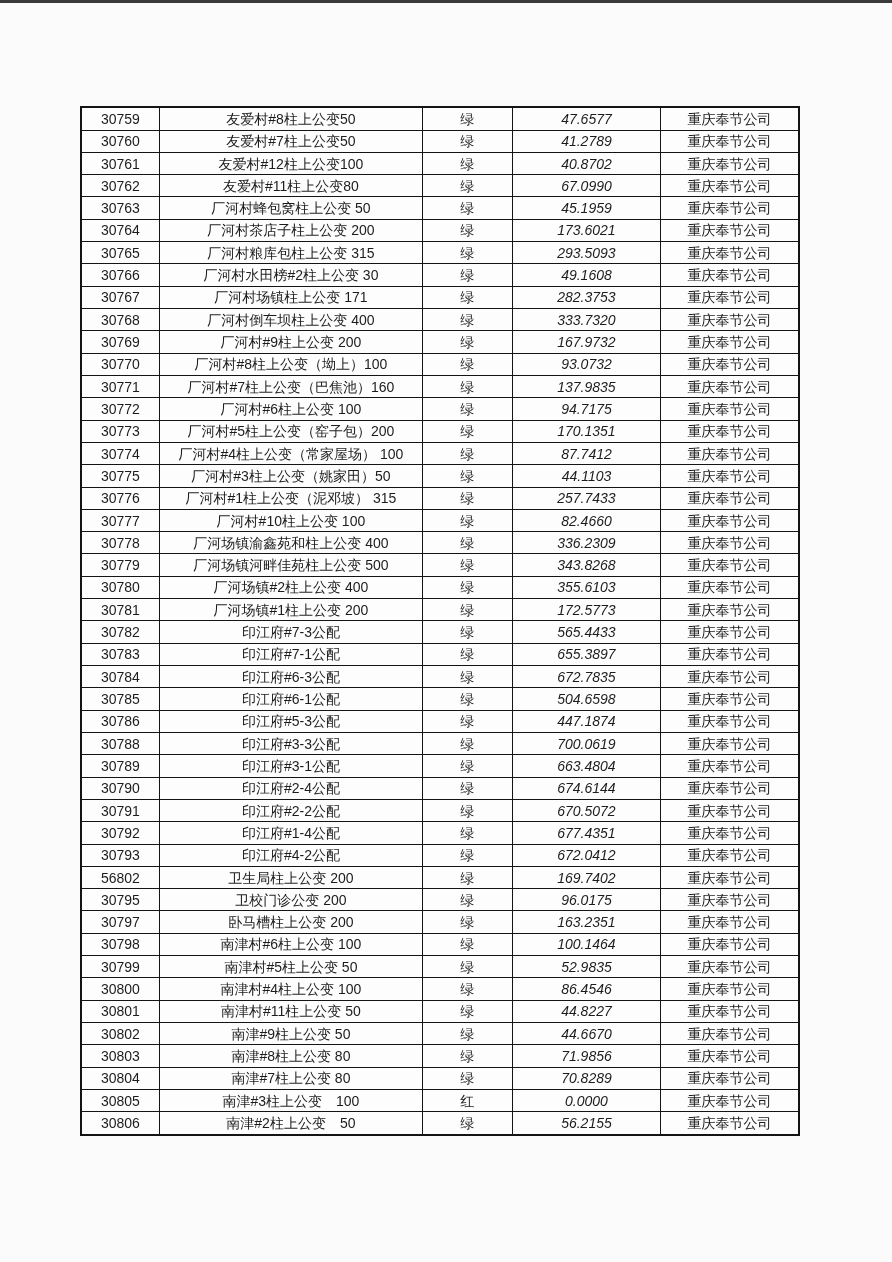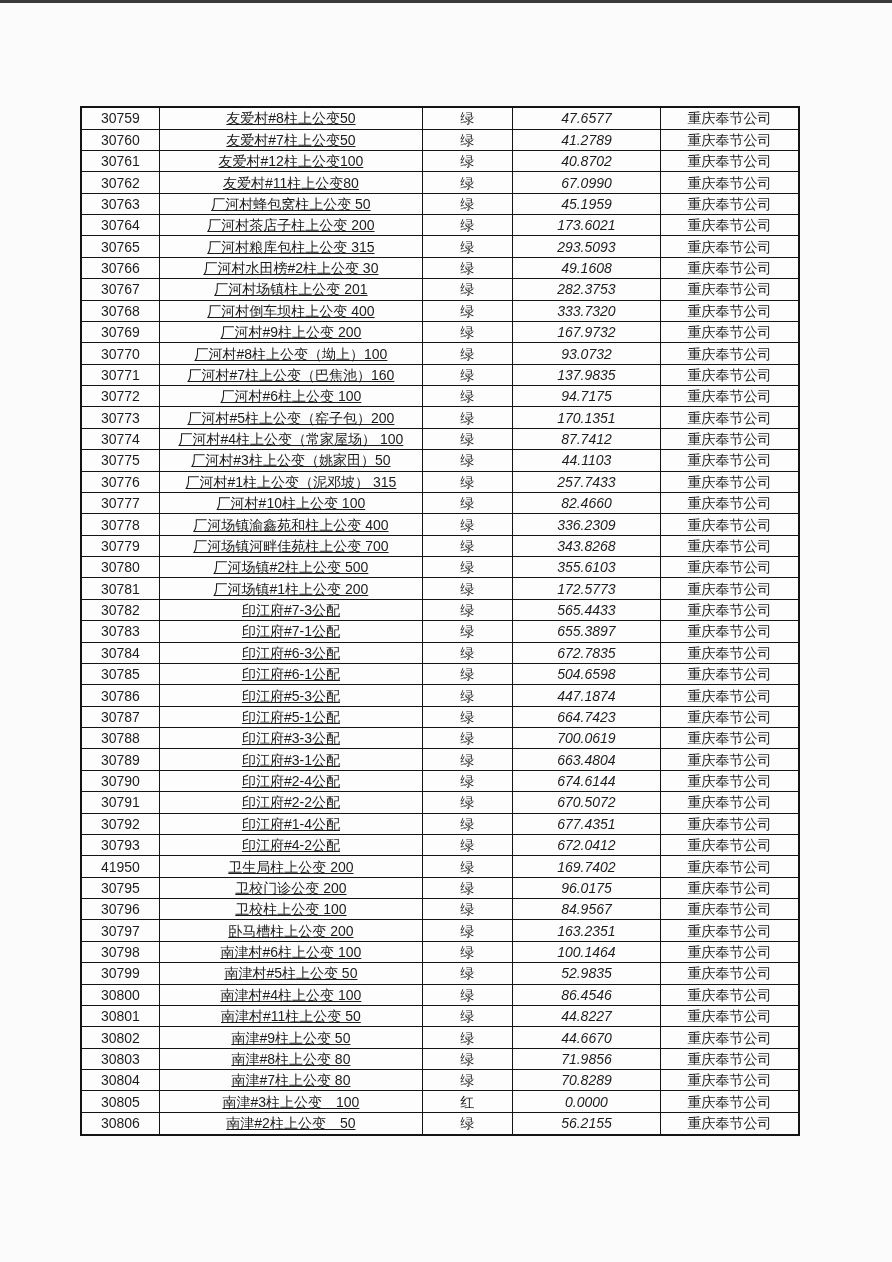--- a/index.html
+++ b/index.html
@@ -38,21 +38,21 @@
     text-align: center;
     vertical-align: middle;
     font-size: 14px;
     color: #1c1c1c;
     white-space: nowrap;
     overflow: hidden;
     padding: 0 2px;
     line-height: 1;
   }
   .col-id      { width: 76px; }
-  .col-name    { width: 255px; text-decoration: underline; }
+  .col-name    { width: 255px; }
   .col-status  { width: 87px; }
   .col-value   { width: 144px; font-style: italic; }
   .col-company { width: 134px; margin-left: 8px; }
 </style>
 </head>
 <body>
 
 <div class="top-edge-line"></div>
 
 <table class="data-table">
@@ -115,21 +115,21 @@
       </tr>
       <tr>
         <td class="col-id">30766</td>
         <td class="col-name">厂河村水田榜#2柱上公变 30</td>
         <td class="col-status">绿</td>
         <td class="col-value">49.1608</td>
         <td class="col-company">重庆奉节公司</td>
       </tr>
       <tr>
         <td class="col-id">30767</td>
-        <td class="col-name">厂河村场镇柱上公变 201</td>
+        <td class="col-name">厂河村场镇柱上公变 171</td>
         <td class="col-status">绿</td>
         <td class="col-value">282.3753</td>
         <td class="col-company">重庆奉节公司</td>
       </tr>
       <tr>
         <td class="col-id">30768</td>
         <td class="col-name">厂河村倒车坝柱上公变 400</td>
         <td class="col-status">绿</td>
         <td class="col-value">333.7320</td>
         <td class="col-company">重庆奉节公司</td>
@@ -199,28 +199,28 @@
       </tr>
       <tr>
         <td class="col-id">30778</td>
         <td class="col-name">厂河场镇渝鑫苑和柱上公变 400</td>
         <td class="col-status">绿</td>
         <td class="col-value">336.2309</td>
         <td class="col-company">重庆奉节公司</td>
       </tr>
       <tr>
         <td class="col-id">30779</td>
-        <td class="col-name">厂河场镇河畔佳苑柱上公变 700</td>
+        <td class="col-name">厂河场镇河畔佳苑柱上公变 500</td>
         <td class="col-status">绿</td>
         <td class="col-value">343.8268</td>
         <td class="col-company">重庆奉节公司</td>
       </tr>
       <tr>
         <td class="col-id">30780</td>
-        <td class="col-name">厂河场镇#2柱上公变 500</td>
+        <td class="col-name">厂河场镇#2柱上公变 400</td>
         <td class="col-status">绿</td>
         <td class="col-value">355.6103</td>
         <td class="col-company">重庆奉节公司</td>
       </tr>
       <tr>
         <td class="col-id">30781</td>
         <td class="col-name">厂河场镇#1柱上公变 200</td>
         <td class="col-status">绿</td>
         <td class="col-value">172.5773</td>
         <td class="col-company">重庆奉节公司</td>
@@ -254,27 +254,20 @@
         <td class="col-company">重庆奉节公司</td>
       </tr>
       <tr>
         <td class="col-id">30786</td>
         <td class="col-name">印江府#5-3公配</td>
         <td class="col-status">绿</td>
         <td class="col-value">447.1874</td>
         <td class="col-company">重庆奉节公司</td>
       </tr>
       <tr>
-        <td class="col-id">30787</td>
-        <td class="col-name">印江府#5-1公配</td>
-        <td class="col-status">绿</td>
-        <td class="col-value">664.7423</td>
-        <td class="col-company">重庆奉节公司</td>
-      </tr>
-      <tr>
         <td class="col-id">30788</td>
         <td class="col-name">印江府#3-3公配</td>
         <td class="col-status">绿</td>
         <td class="col-value">700.0619</td>
         <td class="col-company">重庆奉节公司</td>
       </tr>
       <tr>
         <td class="col-id">30789</td>
         <td class="col-name">印江府#3-1公配</td>
         <td class="col-status">绿</td>
@@ -303,38 +296,31 @@
         <td class="col-company">重庆奉节公司</td>
       </tr>
       <tr>
         <td class="col-id">30793</td>
         <td class="col-name">印江府#4-2公配</td>
         <td class="col-status">绿</td>
         <td class="col-value">672.0412</td>
         <td class="col-company">重庆奉节公司</td>
       </tr>
       <tr>
-        <td class="col-id">41950</td>
+        <td class="col-id">56802</td>
         <td class="col-name">卫生局柱上公变 200</td>
         <td class="col-status">绿</td>
         <td class="col-value">169.7402</td>
         <td class="col-company">重庆奉节公司</td>
       </tr>
       <tr>
         <td class="col-id">30795</td>
         <td class="col-name">卫校门诊公变 200</td>
         <td class="col-status">绿</td>
         <td class="col-value">96.0175</td>
-        <td class="col-company">重庆奉节公司</td>
-      </tr>
-      <tr>
-        <td class="col-id">30796</td>
-        <td class="col-name">卫校柱上公变 100</td>
-        <td class="col-status">绿</td>
-        <td class="col-value">84.9567</td>
         <td class="col-company">重庆奉节公司</td>
       </tr>
       <tr>
         <td class="col-id">30797</td>
         <td class="col-name">卧马槽柱上公变 200</td>
         <td class="col-status">绿</td>
         <td class="col-value">163.2351</td>
         <td class="col-company">重庆奉节公司</td>
       </tr>
       <tr>

